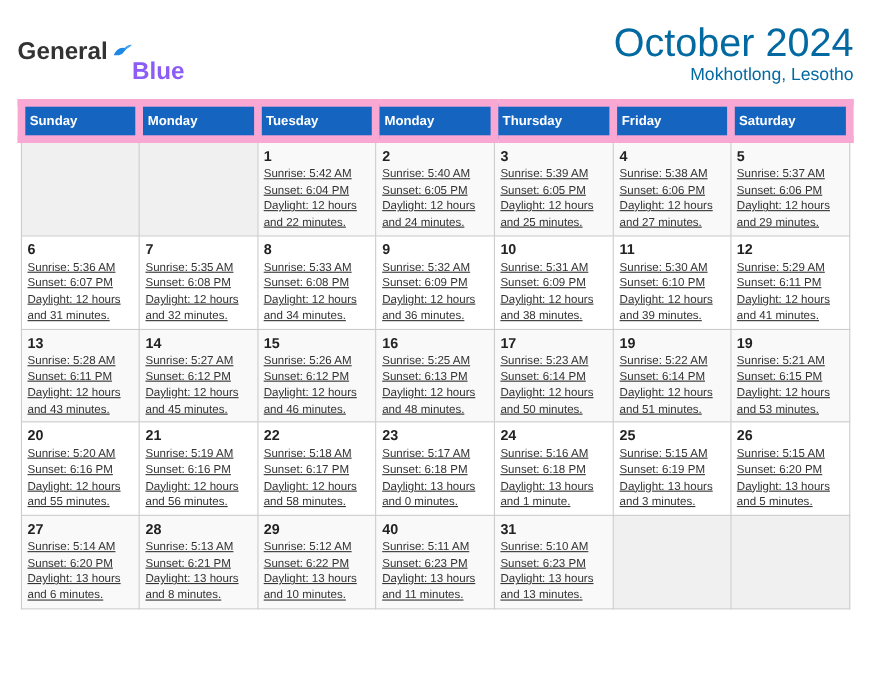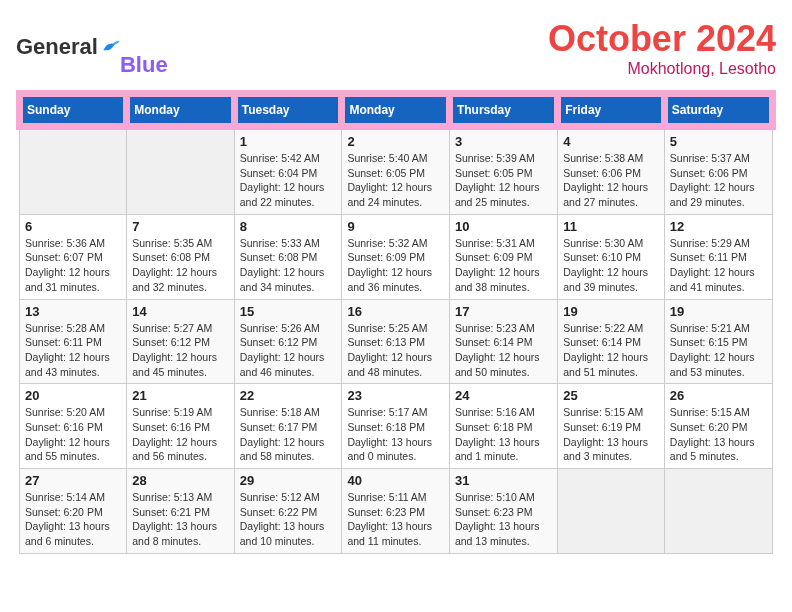--- a/index.html
+++ b/index.html
@@ -33,26 +33,26 @@
     .logo-bird {
       width: 20px;
       height: 20px;
       margin-left: 2px;
     }
     .title-section {
       text-align: right;
     }
     .month-title {
       font-size: 36px;
-      font-weight: bold;
-      color: #ef4444;
+      font-weight: normal;
+      color: #0369a1;
     }
     .location-title {
       font-size: 16px;
-      color: #be185d;
+      color: #0369a1;
     }
     .calendar {
       width: 100%;
       border-collapse: collapse;
       font-size: 11px;
     }
     .calendar thead tr th {
       background-color: #1565c0;
       color: #fff;
       padding: 6px 4px;
@@ -79,20 +79,21 @@
       font-size: 13px;
       font-weight: bold;
       color: #222;
       display: block;
       margin-bottom: 2px;
     }
     .day-info {
       font-size: 10.5px;
       color: #333;
       line-height: 1.4;
+      text-decoration: underline;
     }
     .empty-cell {
       background: #f0f0f0 !important;
     }
   </style>
 </head>
 <body>
 
 <div class="header">
   <div class="logo">

